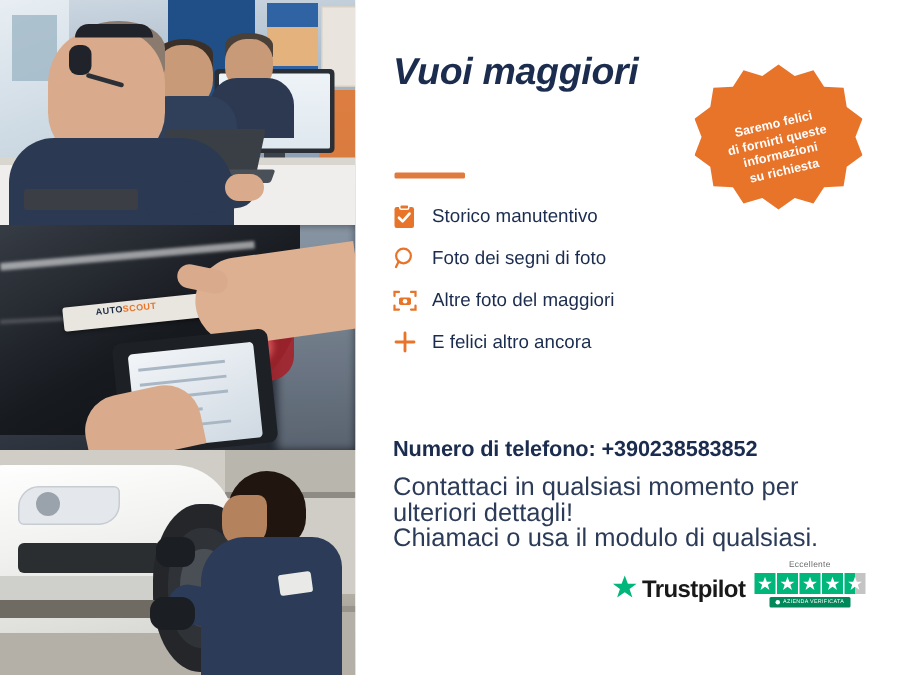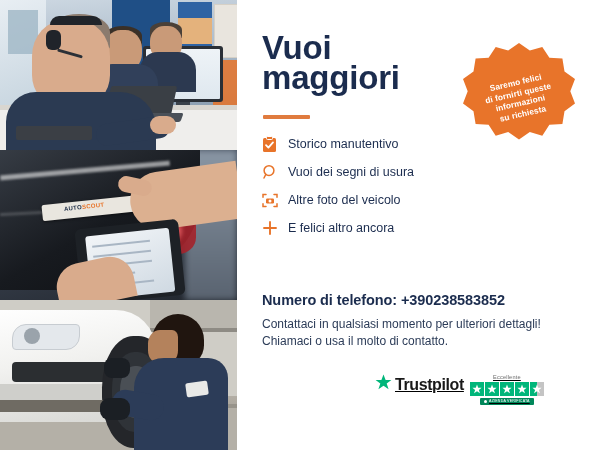--- a/index.html
+++ b/index.html
@@ -86,50 +86,51 @@
   .p3 .mglove2{position:absolute;left:104px;top:58px;width:26px;height:20px;background:#1b1f24;border-radius:8px;}
   .p3 .bench{position:absolute;left:0;bottom:0;width:237px;height:46px;background:#b4b0a7;}
   .p3 .benchl{position:absolute;left:0;bottom:42px;width:237px;height:4px;background:#98948b;}
   .p3 .lift{position:absolute;left:0;bottom:38px;width:124px;height:12px;background:#6f6b63;}
 
   
   .content{position:relative;flex:1;padding:0;background:#ffffff;}
 
   .heading{
     position:absolute;left:25px;top:33px;width:215px;
-    font-size:33px;line-height:30px;font-weight:bold;color:#1b2c4e;
+    font-size:25px;line-height:30px;font-weight:bold;color:#1b2c4e;
     letter-spacing:-.2px;
+    font-style:italic;
   }
   .rule{position:absolute;left:26px;top:115px;width:47px;height:4px;background:#e07b3e;border-radius:1px;}
 
   .feature-list{position:absolute;left:25px;top:130px;width:250px;}
   .feature{display:flex;align-items:center;height:28px;}
   .feat-ico{width:26px;flex:0 0 26px;display:flex;align-items:center;justify-content:flex-start;color:#e8742a;}
   .feat-ico svg{display:block;}
   .feat-lbl{font-size:12.5px;color:#1b2c4e;font-weight:400;white-space:nowrap;}
 
   .phone{position:absolute;left:25px;top:292px;font-size:14.5px;font-weight:bold;color:#1b2c4e;letter-spacing:-.1px;}
-  .contact{position:absolute;left:25px;top:316px;width:300px;font-size:12px;line-height:17px;color:#2c3c58;}
+  .contact{position:absolute;left:25px;top:316px;width:300px;font-size:17px;line-height:17px;color:#2c3c58;}
 
   
   .badge{position:absolute;left:463px;top:41px;width:112px;height:112px;}
   .badge svg{position:absolute;left:0;top:0;}
   .badge .binner{
     position:absolute;left:0;top:0;width:112px;height:112px;
     display:flex;flex-direction:column;align-items:center;justify-content:center;
     transform:rotate(-13deg);
   }
   .badge .headset{margin-bottom:2px;}
   .badge .btxt{
     font-size:8.3px;line-height:10.5px;font-weight:bold;color:#ffffff;
     text-align:center;width:86px;letter-spacing:.1px;
   }
 
   
-  .tp{position:absolute;left:375px;top:374px;display:flex;align-items:flex-start;text-decoration:underline;}
+  .tp{position:absolute;left:408px;top:374px;display:flex;align-items:flex-end;}
   .tp-logo{display:flex;align-items:center;}
   .tp-logo .star{margin-right:3px;}
   .tp-word{font-size:16px;font-weight:bold;color:#191919;letter-spacing:-.4px;}
   .tp-right{margin-left:6px;display:flex;flex-direction:column;align-items:center;}
   .tp-exc{font-size:5.6px;color:#6b6b6b;letter-spacing:.2px;margin-bottom:1.5px;}
   .tp-stars{display:flex;gap:1px;}
   .tp-sq{width:14px;height:14px;background:#00b67a;display:flex;align-items:center;justify-content:center;}
   .tp-sq.half{background:linear-gradient(90deg,#00b67a 50%,#c4c4c4 50%);}
   .tp-ver{margin-top:2px;background:#00875a;color:#fff;font-size:3.6px;padding:1.5px 4px;border-radius:1px;display:flex;align-items:center;gap:2px;letter-spacing:.2px;white-space:nowrap;}
   .tp-ver .dot{width:3px;height:3px;background:#fff;border-radius:50%;}
@@ -248,54 +249,54 @@
       </div>
 
 
       <div class="feature">
         <span class="feat-ico">
           <svg width="16" height="16" viewBox="0 0 16 16">
             <circle cx="7" cy="6.6" r="4.9" fill="none" stroke="#e8742a" stroke-width="1.5"></circle>
             <path d="M3.8 10.4 L2 14" stroke="#e8742a" stroke-width="1.5" stroke-linecap="round"></path>
           </svg>
         </span>
-        <span class="feat-lbl">Vuoi dei segni di usura</span>
+        <span class="feat-lbl">Foto dei segni di foto</span>
       </div>
 
       <div class="feature">
         <span class="feat-ico">
           <svg width="16" height="15" viewBox="0 0 16 15">
             <path d="M1 4.3 V1.6 H4" fill="none" stroke="#e8742a" stroke-width="1.5" stroke-linecap="round"></path>
             <path d="M12 1.6 H15 V4.3" fill="none" stroke="#e8742a" stroke-width="1.5" stroke-linecap="round"></path>
             <path d="M15 10.7 V13.4 H12" fill="none" stroke="#e8742a" stroke-width="1.5" stroke-linecap="round"></path>
             <path d="M4 13.4 H1 V10.7" fill="none" stroke="#e8742a" stroke-width="1.5" stroke-linecap="round"></path>
             <rect x="4" y="5.4" width="8" height="5" rx="1.2" fill="#e8742a"></rect>
             <circle cx="8" cy="7.9" r="1.5" fill="#fff"></circle>
           </svg>
         </span>
-        <span class="feat-lbl">Altre foto del veicolo</span>
+        <span class="feat-lbl">Altre foto del maggiori</span>
       </div>
 
       <div class="feature">
         <span class="feat-ico">
           <svg width="16" height="16" viewBox="0 0 16 16">
             <path d="M8 2 V14" stroke="#e8742a" stroke-width="1.9" stroke-linecap="round"></path>
             <path d="M2 8 H14" stroke="#e8742a" stroke-width="1.9" stroke-linecap="round"></path>
           </svg>
         </span>
         <span class="feat-lbl">E felici altro ancora</span>
       </div>
 
     </div>
 
     <div class="phone">Numero di telefono: +390238583852</div>
 
     <div class="contact">
       <div>Contattaci in qualsiasi momento per ulteriori dettagli!</div>
-      <div>Chiamaci o usa il molto di contatto.</div>
+      <div>Chiamaci o usa il modulo di qualsiasi.</div>
     </div>
 
   </div>
 
   <div class="badge">
     <svg width="112" height="112" viewBox="0 0 112 112">
       <path fill="#e8742a" d="M56 2
         L66.8 9.6 L79.3 5.9 L86.4 16.8 L99.4 17.5 L101.5 30.4 L112 38.1
         L107.3 50.3 L112 62.5 L101.5 70.2 L99.4 83.1 L86.4 83.8 L79.3 94.7
         L66.8 91 L56 98.6 L45.2 91 L32.7 94.7 L25.6 83.8 L12.6 83.1

